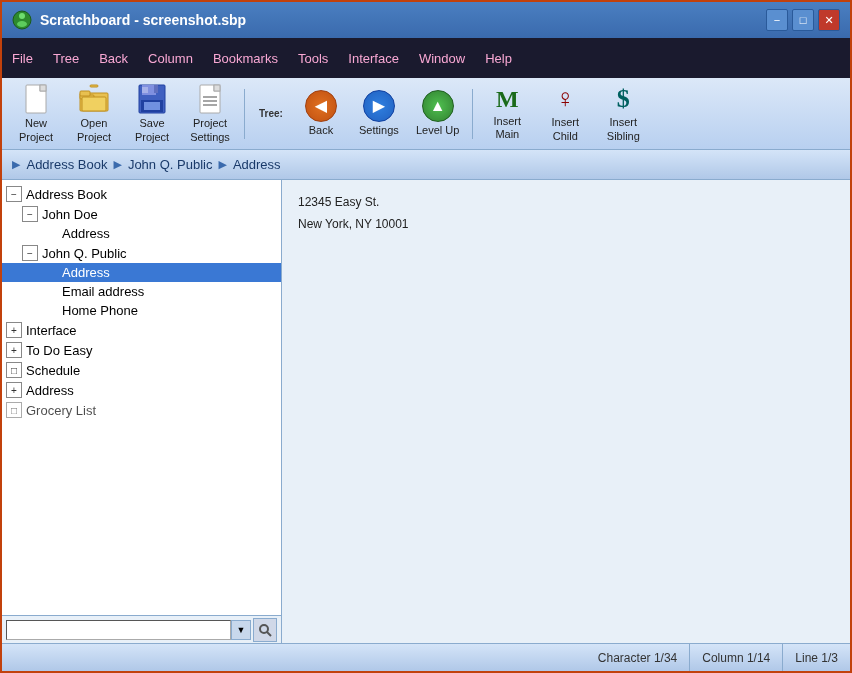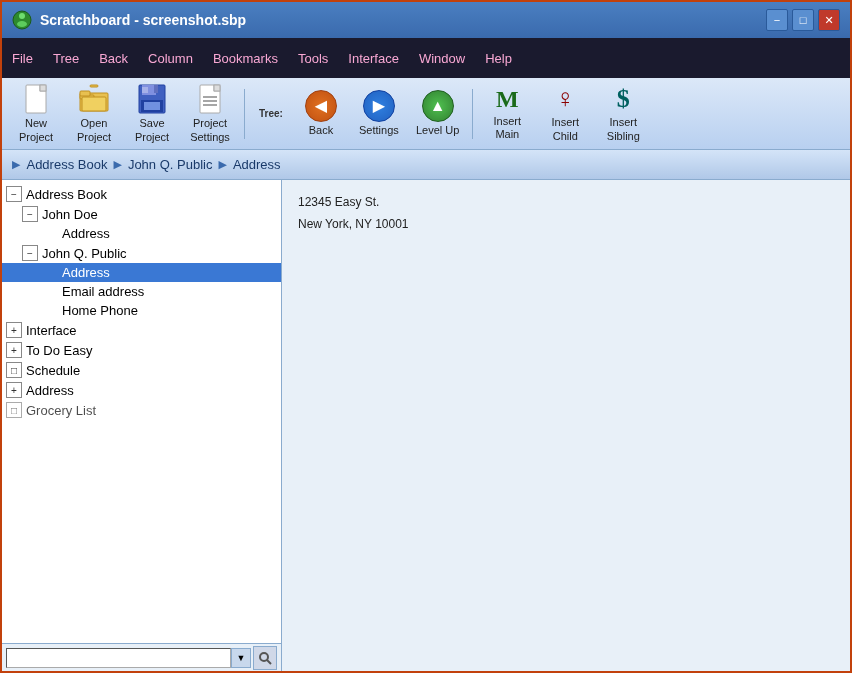--- a/index.html
+++ b/index.html
@@ -559,13 +559,19 @@
     </div>
 
     <div class="content-area">
       <div class="content-text">
         <div>12345 Easy St.</div>
         <div>New York, NY 10001</div>
       </div>
     </div>
   </div>
 
+  <div class="status-bar">
+    <div class="status-spacer"></div>
+    <div class="status-section">Character 1/34</div>
+    <div class="status-section">Column 1/14</div>
+    <div class="status-section">Line 1/3</div>
+  </div>
 </div>
 
 </body></html>

